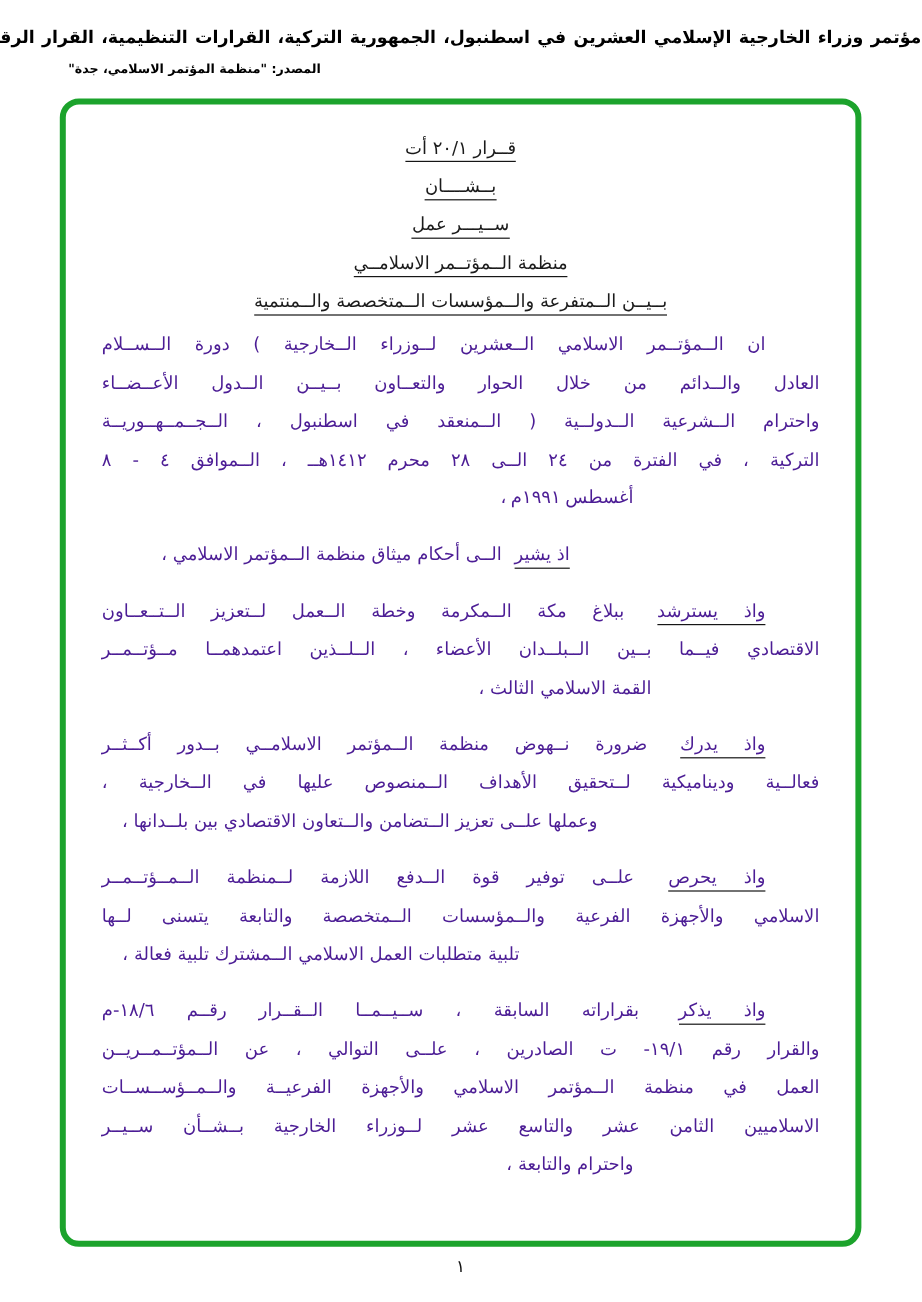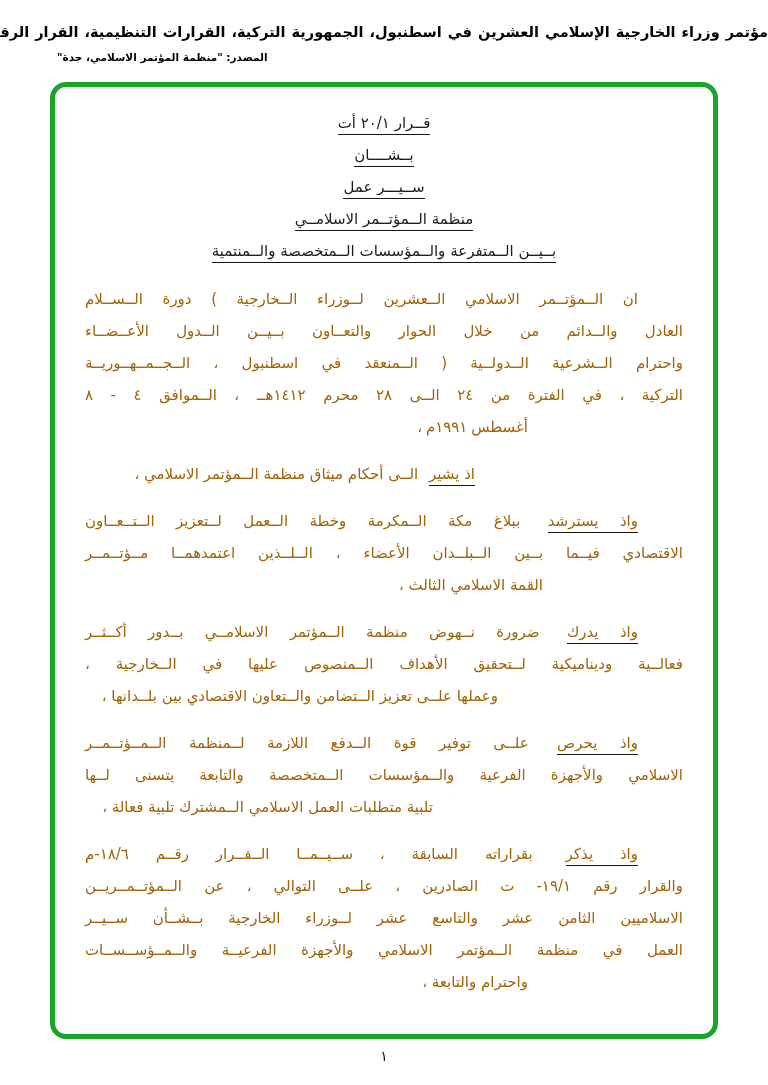--- a/index.html
+++ b/index.html
@@ -39,38 +39,38 @@
     box-sizing:border-box;
     margin:17px 50px 0 50px;
     height:957px;
     border:5px solid #1CA32C;
     border-radius:16px;
     padding:20px 30px 10px 30px;
     overflow:hidden;
     background:#ffffff;
   }
   
-  .title-block{margin-bottom:16px;}
+  .title-block{margin-bottom:4px;}
   .title-line{
     text-align:center;
     font-size:15px;
     line-height:32px;
     white-space:nowrap;
   }
   .tu{
     border-bottom:1.6px solid #161616;
     padding-bottom:2px;
   }
   
   .para{margin:0 0 15px 0;}
   .line{
     font-size:15px;
     line-height:32px;
     white-space:normal;
-    color:#a16207;
+    color:#4c1d95;
   }
   .line.j{
     text-align:justify;
     text-align-last:justify;
   }
   .line.r{
     text-align:right;
     white-space:nowrap;
   }
   .u{
@@ -130,22 +130,22 @@
           <div class="line r" style="padding-right: 185px;">وعملها علــى تعزيز الــتضامن والــتعاون الاقتصادي بين بلــدانها ،</div>
         </div>
         <div class="para">
           <div class="line j" style="padding-right: 45px;"><span class="u">واذ يحرص</span> علــى توفير قوة الــدفع اللازمة لــمنظمة الــمــؤتــمــر</div>
           <div class="line j">الاسلامي والأجهزة الفرعية والــمؤسسات الــمتخصصة والتابعة يتسنى لــها</div>
           <div class="line r" style="padding-right: 250px;">تلبية متطلبات العمل الاسلامي الــمشترك تلبية فعالة ،</div>
         </div>
         <div class="para">
           <div class="line j" style="padding-right: 45px;"><span class="u">واذ يذكر</span> بقراراته السابقة ، ســيــمــا الــقــرار رقــم ١٨/٦-م</div>
           <div class="line j">والقرار رقم ١٩/١- ت الصادرين ، علــى التوالي ، عن الــمؤتــمــريــن</div>
+          <div class="line j">العمل في منظمة الــمؤتمر الاسلامي والأجهزة الفرعيــة والــمــؤســســات</div>
           <div class="line j">الاسلاميين الثامن عشر والتاسع عشر لــوزراء الخارجية بــشــأن ســيــر</div>
-          <div class="line j">العمل في منظمة الــمؤتمر الاسلامي والأجهزة الفرعيــة والــمــؤســســات</div>
           <div class="line r" style="padding-right: 155px;">واحترام والتابعة ،</div>
         </div>
       </div>
 
   </div>
 
   <div class="pageno">١</div>
 
 </div>
 

